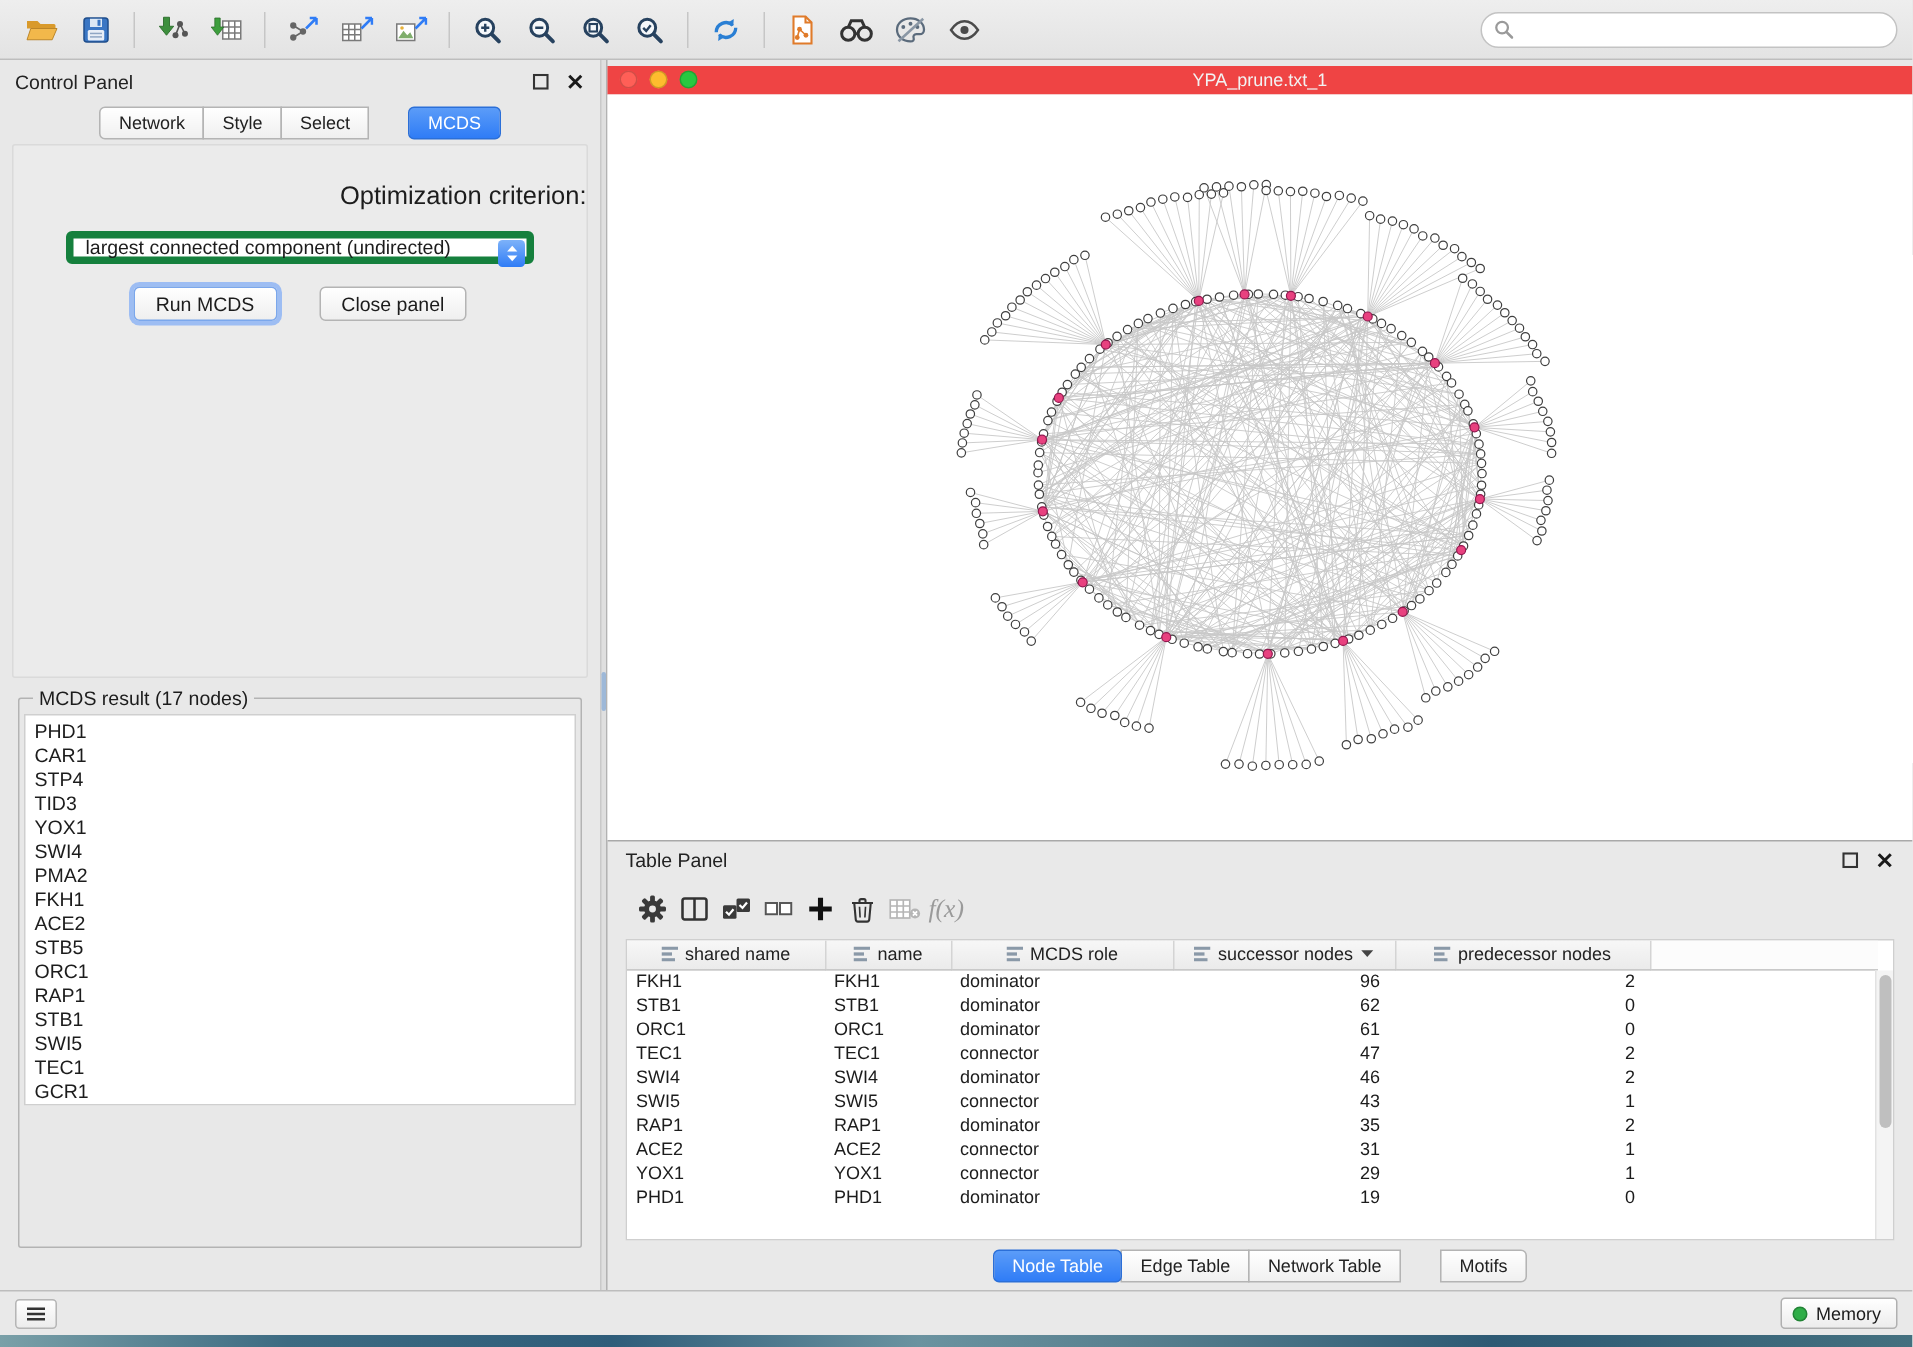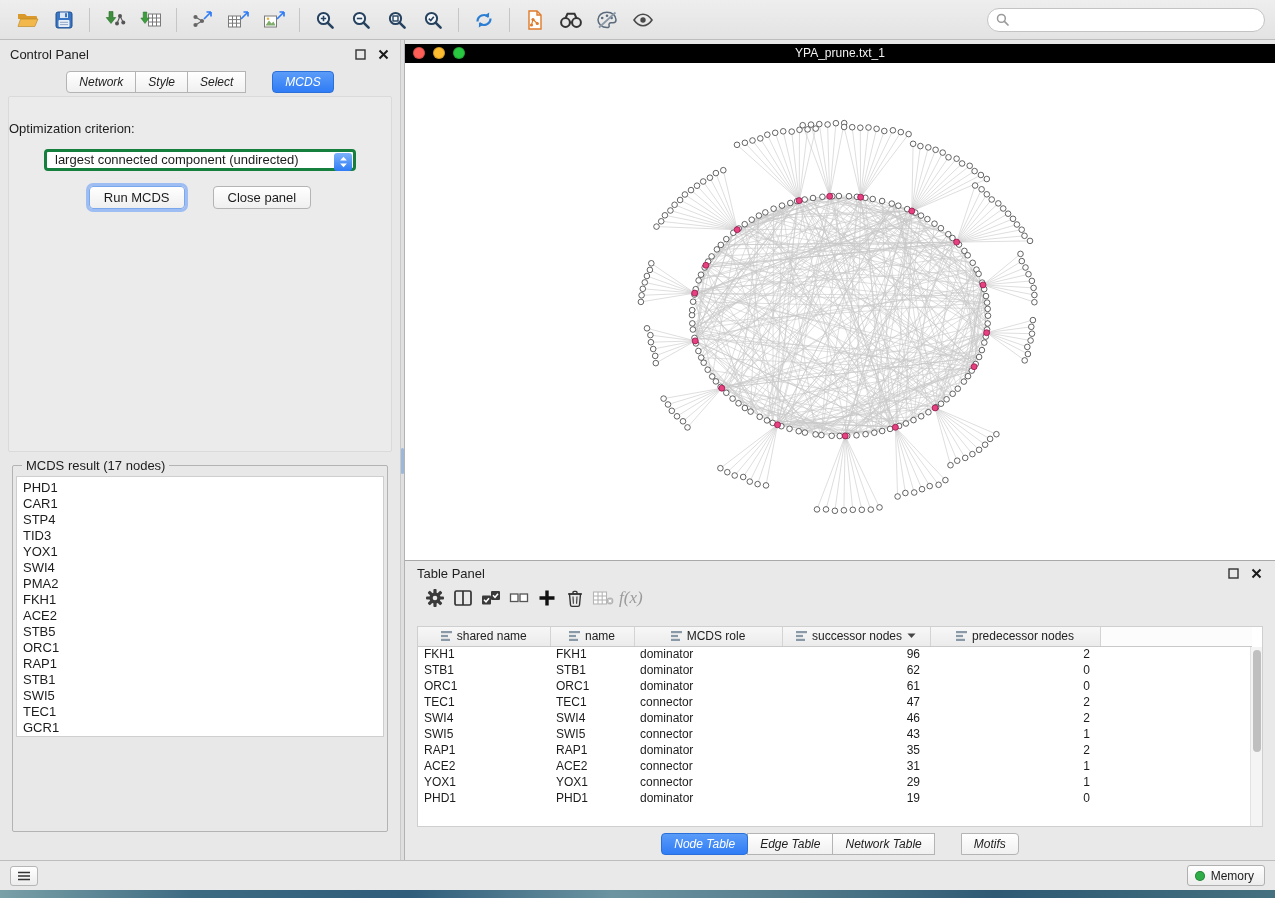--- a/index.html
+++ b/index.html
@@ -22,30 +22,30 @@
 
   
   .cpanel { width:400px; background:#e8e8e8; display:flex; flex-direction:column; }
   .p-header { height:28px; display:flex; align-items:center; padding:0 10px; flex-shrink:0; }
   .p-title { font-size:13px; color:#222; }
   .win-btns { margin-left:auto; display:flex; gap:9px; align-items:center; }
   .wbtn { width:14px; height:14px; display:flex; align-items:center; justify-content:center; cursor:default; }
 
   .seg-row { height:28px; display:flex; justify-content:center; align-items:center; flex-shrink:0; }
   .seg { padding:3px 12px; background:linear-gradient(#ffffff,#f0f0f0); border:1px solid #b4b4b4;
-         margin-left:-1px; font-size:12px; color:#222; line-height:14px;font-style:italic; }
+         margin-left:-1px; font-size:12px; color:#222; line-height:14px; }
   .seg:first-child { border-radius:4px 0 0 4px; margin-left:0; }
   .seg:last-child { border-radius:0 4px 4px 0;margin-left:26px; }
   .seg.active { background:linear-gradient(#5b9cf8,#2f7cf6); color:#fff; border-color:#2b6fd8;
                 border-radius:4px; position:relative; z-index:1; }
 
   .card { margin:0 8px; height:356px; background:#ebebeb; border:1px solid #dadada; border-radius:2px;
           padding-top:24px; flex-shrink:0; }
-  .opt-label { text-align:left; font-size:13px; }
-  .dropdown { width:312px; height:22px; margin:13px auto 0; background:#fff; border:3px solid #15803d;
+  .opt-label { text-align:right; font-size:17px; }
+  .dropdown { width:312px; height:22px; margin:13px auto 0; background:#fff; border:5px solid #15803d;
               border-radius:4px; position:relative; display:flex; align-items:center; }
   .dd-text { padding-left:8px; font-size:13px; line-height:20px; white-space:nowrap; }
   .dd-step { position:absolute; right:1px; top:1px; width:18px; height:18px; border-radius:3px;
              background:linear-gradient(#7db2f9,#2f7cf6); display:flex; align-items:center; justify-content:center; }
   .btn-row { display:flex; justify-content:center; gap:28px; margin-top:15px; }
   .btn { height:23px; padding:0 14px; background:linear-gradient(#ffffff,#efefef); border:1px solid #b4b4b4;
          border-radius:4px; font-size:13px; font-family:"Liberation Sans",sans-serif; color:#1c1c1c; }
   .btn.focused { box-shadow:0 0 0 3px rgba(92,152,250,.55); border-color:#7ba7ec; }
 
   fieldset.mcds { margin:6px 12px 0; height:374px; border:1px solid #b3b3b3; border-radius:2px;
@@ -53,31 +53,31 @@
   fieldset.mcds legend { font-size:13px; margin-left:6px; padding:0 4px; }
   .mcds-list { width:100%; height:100%; background:#fff; border:1px solid #cfcfcf; overflow:hidden; padding:3px 0 0 6px; }
   .mcds-item { font-size:13px; line-height:16px; }
 
   .splitter { width:5px; background:#dfdfdf; border-left:1px solid #c9c9c9; border-right:1px solid #b2b2b2; position:relative; }
   .split-handle { position:absolute; left:0; top:408px; width:3px; height:26px; background:#9db8d8; border-radius:2px; }
 
   
   .rightcol { flex:1; display:flex; flex-direction:column; background:#e8e8e8; min-width:0; }
   .netwin { margin-top:4px; flex-shrink:0; }
-  .net-title { height:19px; background:#000000; color:#f2f2f2; font-size:12px; text-align:center;
+  .net-title { height:19px; background:#ef4444; color:#f2f2f2; font-size:12px; text-align:center;
                line-height:19px; position:relative; }
   .tlights { position:absolute; left:8px; top:3px; display:flex; gap:8px; }
   .tl { width:12px; height:12px; border-radius:50%; box-shadow: inset 0 0 0 1px rgba(0,0,0,.18); }
   .netcanvas { height:497px; background:#ffffff; position:relative; }
   .netcanvas svg { display:block; }
 
   
   .tpanel { flex:1; background:#e9e9e9; border-top:1px solid #a9a9a9; display:flex; flex-direction:column; min-height:0; }
   .tp-header { height:25px; display:flex; align-items:center; padding:0 12px; flex-shrink:0; }
-  .tp-toolbar { height:40px; display:flex; align-items:flex-start; padding:0 18px; gap:4px; flex-shrink:0; }
+  .tp-toolbar { height:40px; display:flex; align-items:center; padding:0 18px; gap:4px; flex-shrink:0; }
   .ttool { display:flex; align-items:center; justify-content:center; width:24px; height:24px; }
   .fx { font-family:"Liberation Serif", serif; font-style:italic; color:#9a9a9a; font-size:17px; }
 
   .table-wrap { flex:1; margin:0 12px; background:#fff; border:1px solid #cfcfcf; position:relative; overflow:hidden; }
   table.node-table { border-collapse:collapse; table-layout:fixed; width:834px; }
   .node-table th { height:19px; background:linear-gradient(#f7f7f7,#ebebeb); border-right:1px solid #d4d4d4;
                    border-bottom:1px solid #c9c9c9; font-weight:normal; font-size:12px; color:#222; }
   .node-table th .hwrap { display:flex; align-items:center; justify-content:center; gap:5px; }
   .node-table th.filler { background:#fcfcfc; border-right:none; }
   .node-table td { height:16px; font-size:12px; padding:0 6px; white-space:nowrap; overflow:hidden; }

